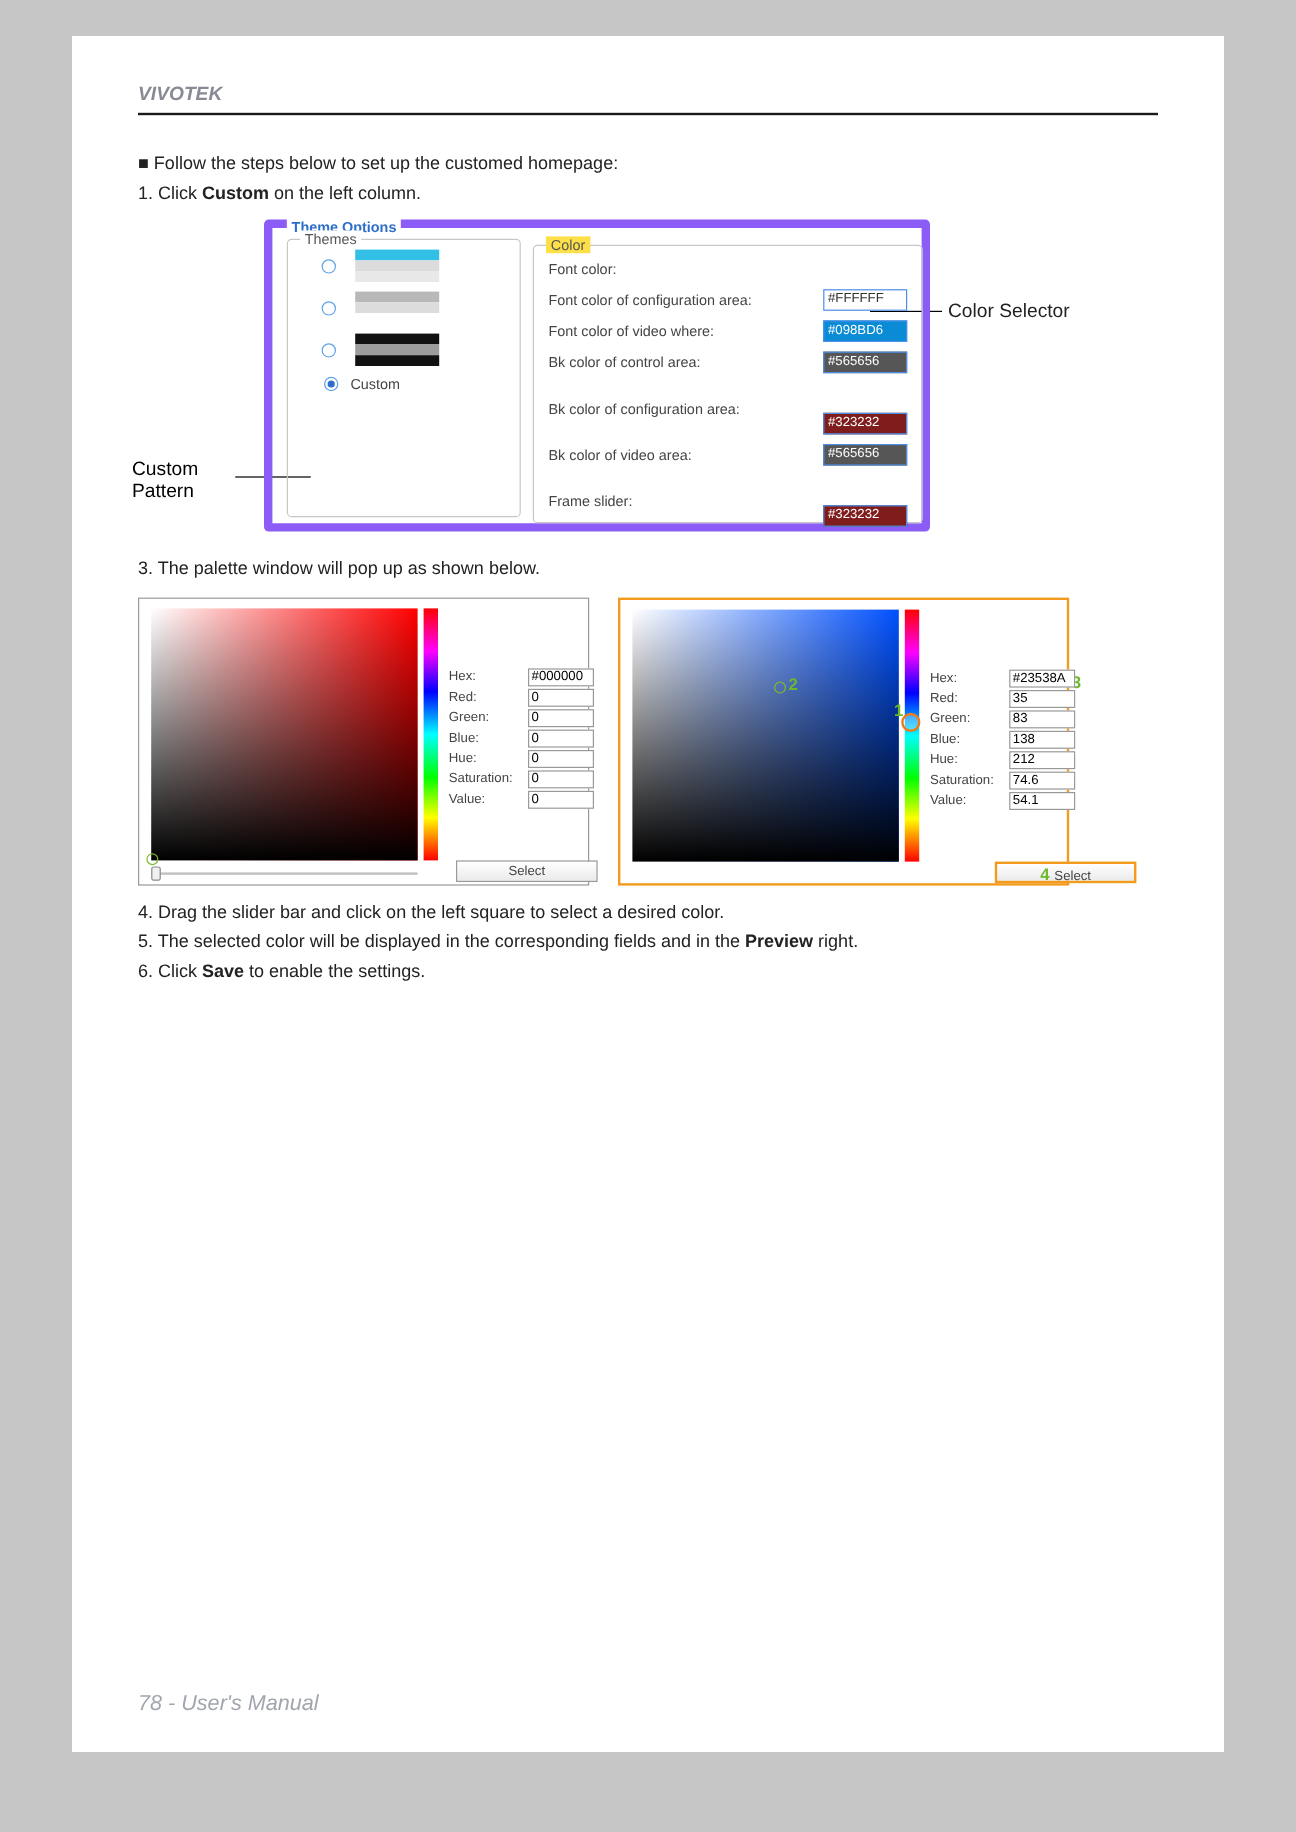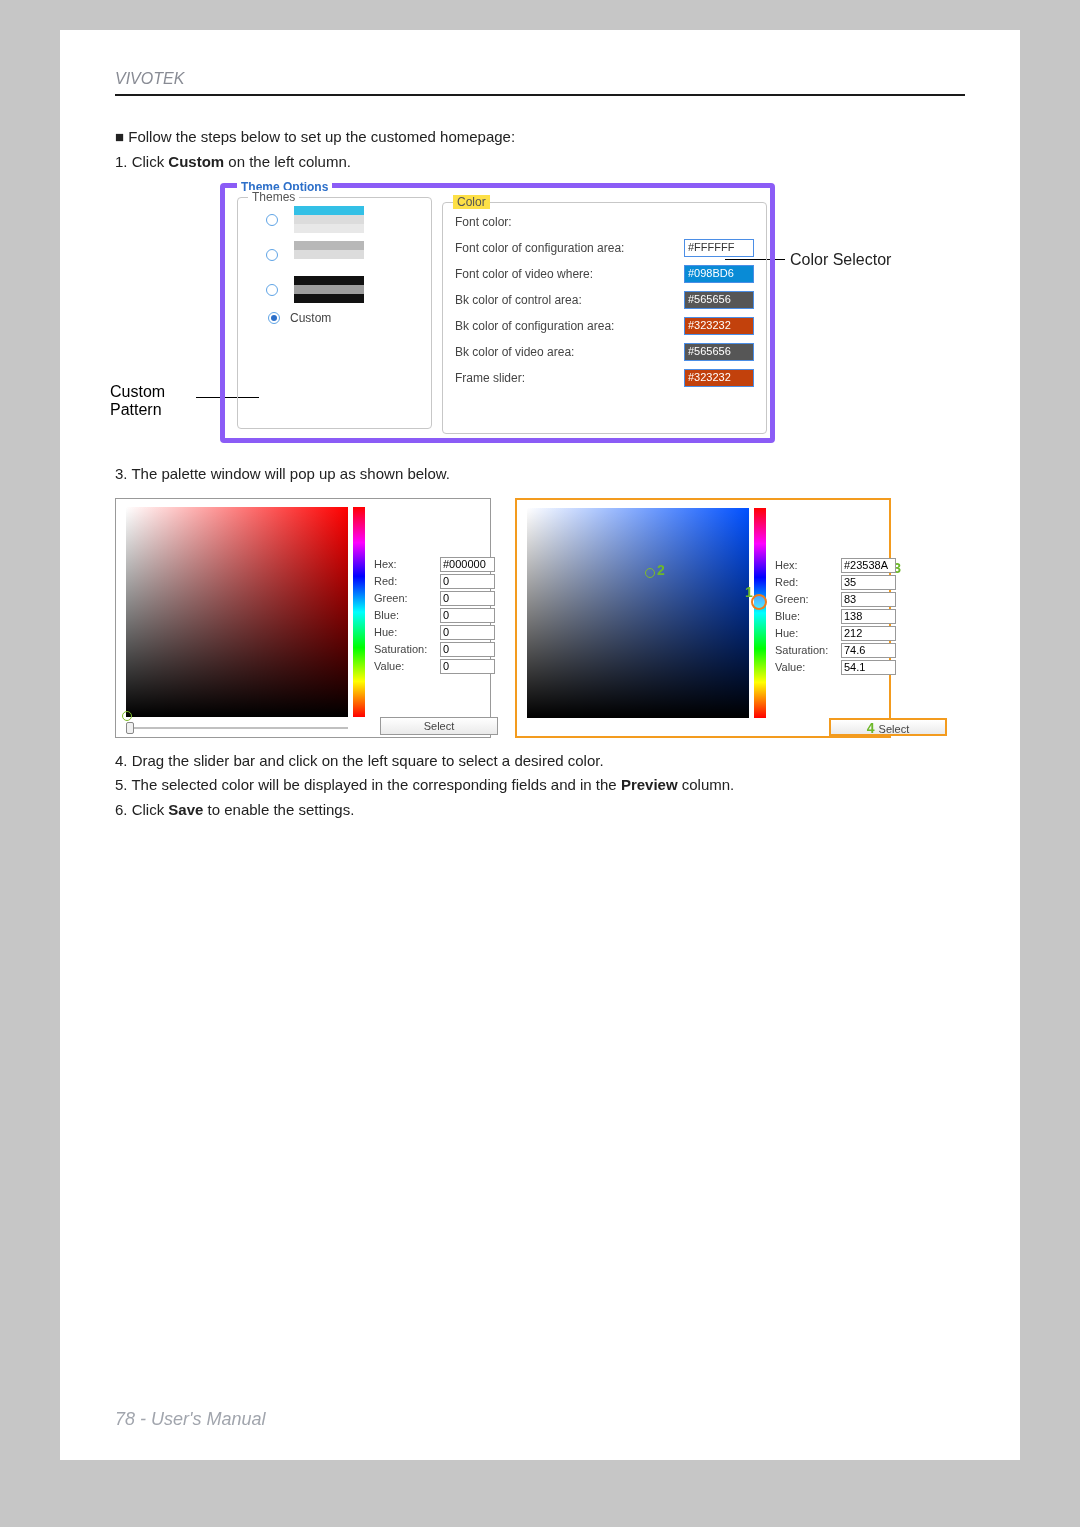--- a/index.html
+++ b/index.html
@@ -15,21 +15,21 @@
   .page {
     background: #fff;
     width: 960px;
     height: 1430px;
     padding: 40px 55px 30px 55px;
     position: relative;
   }
   .brand-bar {
     color: #888b94;
     font-style: italic;
-    font-weight: normal;
+    font-weight: bold;
     font-size: 16px;
     padding-bottom: 6px;
   }
   .rule {
     border-bottom: 2px solid #1a1a1a;
     margin-bottom: 30px;
   }
   .body-text { line-height: 1.5; }
   .body-text p { margin: 2px 0; }
 
@@ -58,21 +58,21 @@
     font-size: 16px;
   }
   .annot-right-line {
     position: absolute;
     left: 610px; top: 76px; width: 60px; height: 1px; background: #000;
   }
   .theme-options {
     position: absolute;
     left: 105px; top: 0;
     width: 555px; height: 260px;
-    border: 5px solid #8b5cf6;
+    border: 7px solid #8b5cf6;
     border-radius: 4px;
   }
   .theme-options .legend-outer {
     position: absolute; top: -8px; left: 12px;
     background: #fff; padding: 0 4px;
     font-size: 12px; color: #2c6fc9; font-weight: bold;
   }
   .themes-box {
     position: absolute;
     left: 12px; top: 9px;
@@ -130,21 +130,21 @@
   .color-row { display: flex; align-items: center; margin-bottom: 8px; }
   .color-row .lbl { flex: 1; }
   .color-cell {
     width: 70px; height: 18px;
     border: 1px solid #4b8ee6;
     font-size: 11px; padding: 1px 3px;
     background: #fff;
   }
   .cell-098bd6 { background:#098BD6; color:#fff; }
   .cell-565656 { background:#565656; color:#fff; }
-  .cell-323232 { background:#c2410c; color:#fff; }
+  .cell-323232 { background:#7f1d1d; color:#fff;margin-top:25px; }
   .color-cell.blank { border: none; }
 
   
   .palettes { display: flex; gap: 24px; margin: 12px 0 12px 0; }
   .palette {
     border: 1px solid #999;
     width: 376px; height: 240px;
     position: relative;
     background: #fff;
     font-size: 11px; color: #444;
@@ -397,21 +397,21 @@
       </div>
       <div class="select-btn hl">
         <span class="marker" style="position:static; margin-right:4px;">4</span><span>Select</span>
       </div>
     </div>
   </div>
 
   <div class="body-text">
     <p>4. Drag the slider bar and click on the left square to select a desired color.</p>
     <p>
-      <span>5. The selected color will be displayed in the corresponding fields and in the </span><b>Preview</b><span> column.</span>
+      <span>5. The selected color will be displayed in the corresponding fields and in the </span><b>Preview</b><span> right.</span>
     </p>
     <p>
       <span>6. Click </span><b>Save</b><span> to enable the settings.</span>
     </p>
   </div>
 
   <div class="footer">78 - User's Manual</div>
 </div>
 
 </body></html>

